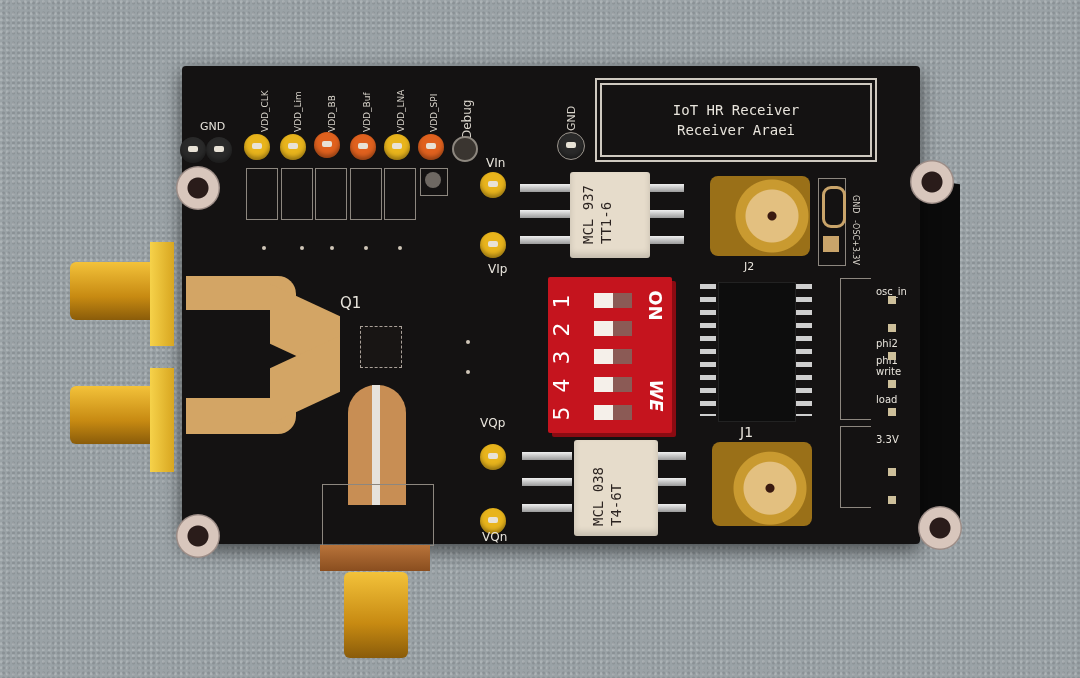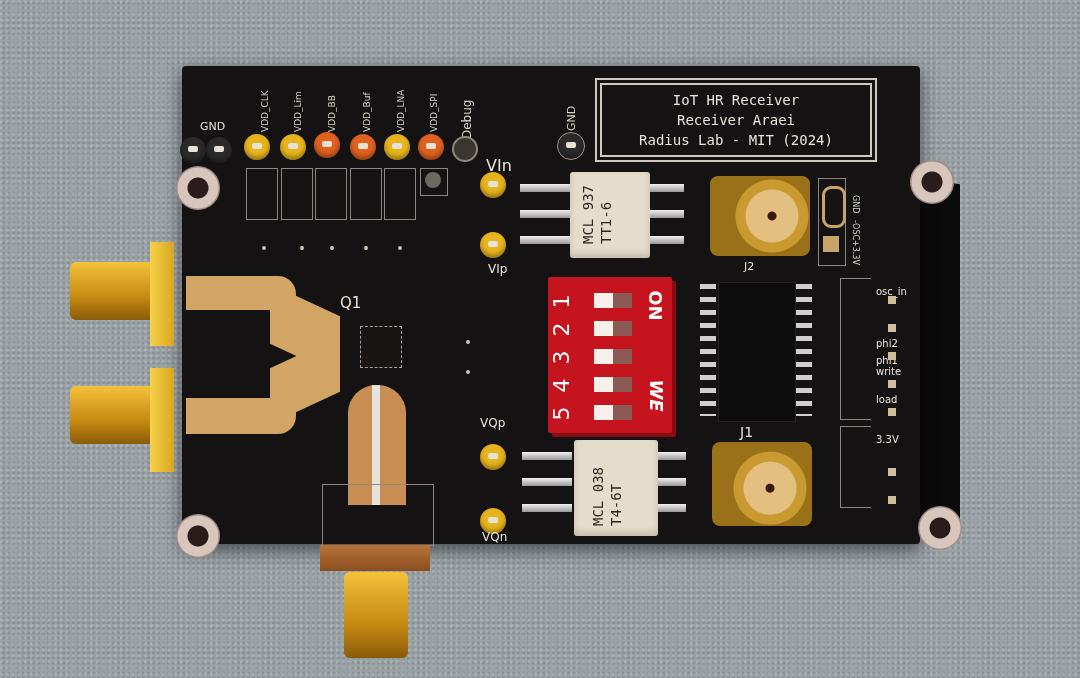--- a/index.html
+++ b/index.html
@@ -44,21 +44,20 @@
 </head>
 <body>
 
 <div class="abs heatsink"></div>
 
 <div class="abs board"></div>
 
 <div class="abs label-box">
   <span>IoT HR Receiver</span>
   <span>Receiver Araei</span>
-  <span>Radius Lab - MIT (2024)</span>
 </div>
 
 <div class="abs silk" style="left:200px;top:120px;font-size:11px;">GND</div>
 <div class="abs tp black" style="left:180px;top:137px;"></div>
 <div class="abs tp black" style="left:206px;top:137px;"></div>
 
 <div class="abs vlabel" style="left:270px;top:122px;">VDD_CLK</div>
 <div class="abs vlabel" style="left:303px;top:122px;">VDD_Lim</div>
 <div class="abs vlabel" style="left:337px;top:122px;">VDD_BB</div>
 <div class="abs vlabel" style="left:372px;top:122px;">VDD_Buf</div>
@@ -102,21 +101,21 @@
 
 <div class="abs silk" style="left:340px;top:294px;font-size:15px;">Q1</div>
 <div class="abs" style="left:360px;top:326px;width:40px;height:40px;background:#181514;border:1px dashed #aaa199;"></div>
 
 <div class="abs" style="left:348px;top:385px;width:58px;height:120px;background:#c88e54;border-radius:28px 28px 0 0;"></div>
 <div class="abs" style="left:372px;top:385px;width:8px;height:120px;background:#e6e2dc;"></div>
 <div class="abs" style="left:322px;top:484px;width:110px;height:60px;border:1px solid #8d877f;"></div>
 <div class="abs" style="left:320px;top:545px;width:110px;height:26px;background:linear-gradient(180deg,#b8733a,#8a4e1f);"></div>
 <div class="abs sma-body" style="left:344px;top:572px;width:64px;height:86px;border-radius:6px;"></div>
 
-<div class="abs silk" style="left:486px;top:156px;font-size:16px;text-align:center;">VIn</div>
+<div class="abs silk" style="left:486px;top:156px;font-size:12px;text-align:center;">VIn</div>
 <div class="abs tp yellow" style="left:480px;top:172px;"></div>
 <div class="abs tp yellow" style="left:480px;top:232px;"></div>
 <div class="abs silk" style="left:488px;top:262px;font-size:12px;">VIp</div>
 <div class="abs silk" style="left:480px;top:416px;font-size:12px;">VQp</div>
 <div class="abs tp yellow" style="left:480px;top:444px;"></div>
 <div class="abs tp yellow" style="left:480px;top:508px;"></div>
 <div class="abs silk" style="left:482px;top:530px;font-size:12px;">VQn</div>
 
 <div class="abs pin" style="left:520px;top:184px;width:50px;"></div>
 <div class="abs pin" style="left:520px;top:210px;width:50px;"></div>

